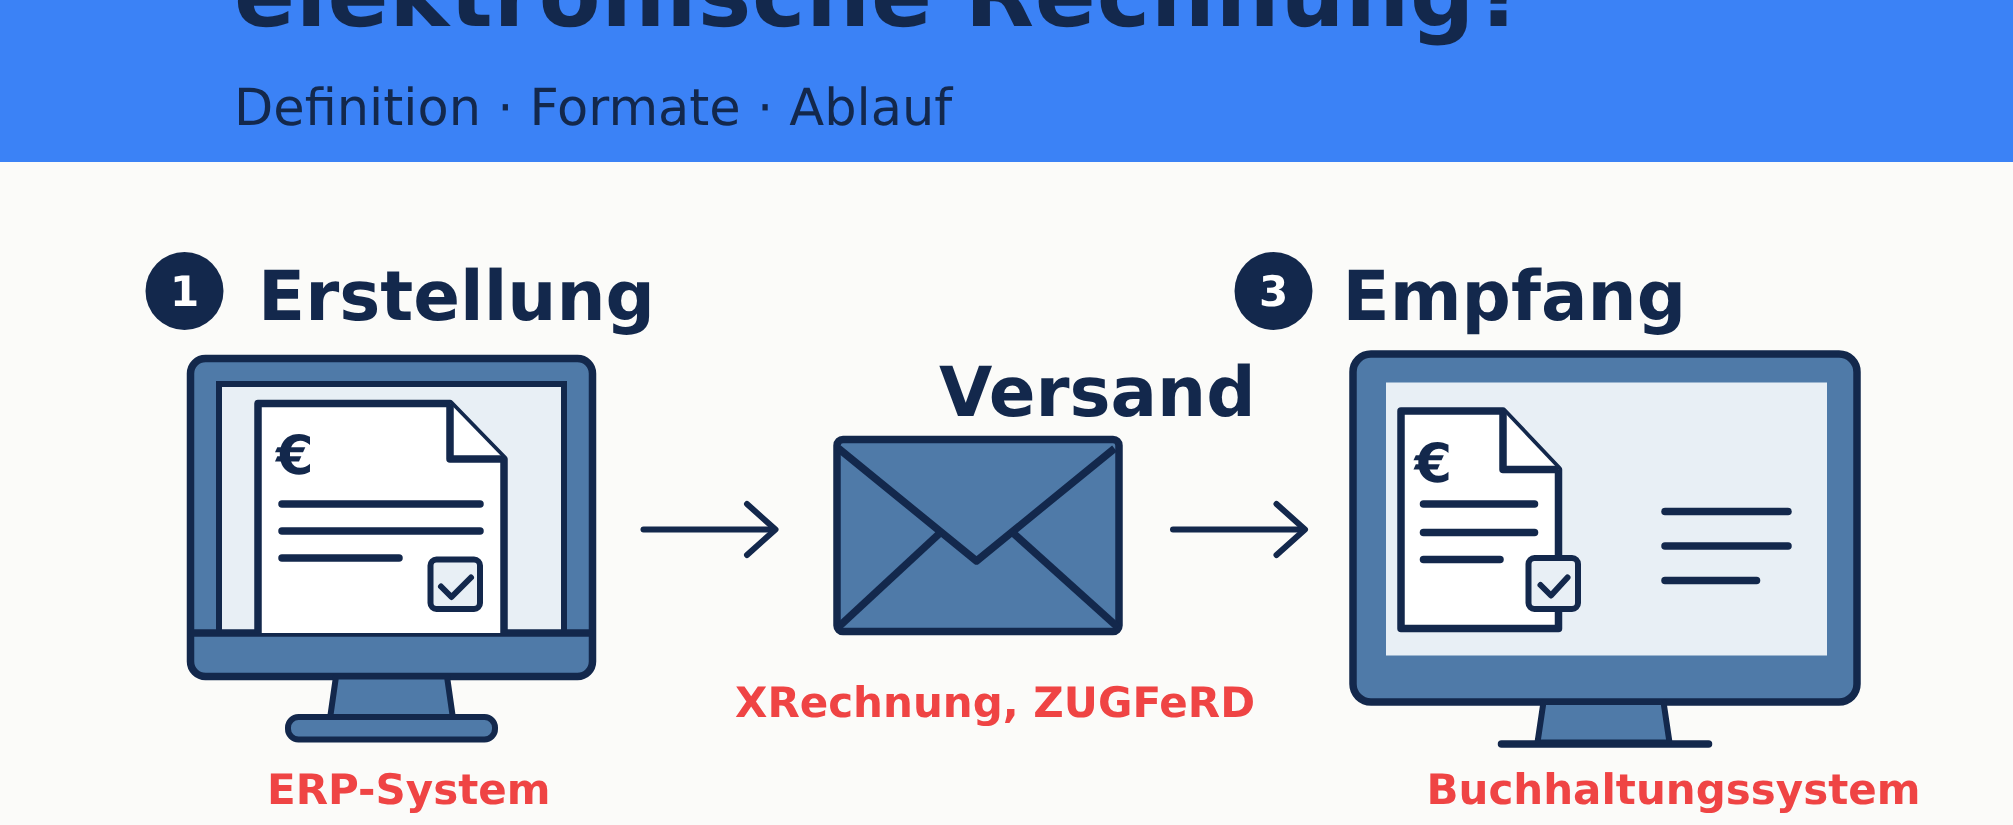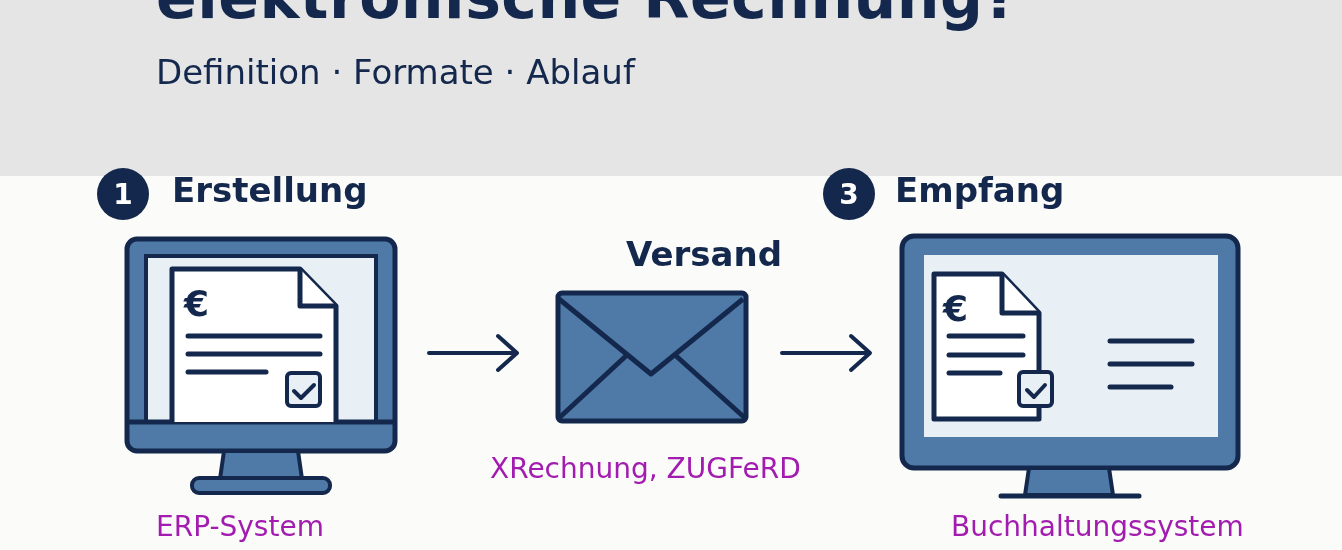--- a/index.html
+++ b/index.html
@@ -3,44 +3,44 @@
   <meta charset="utf-8">
   <style>
     * { box-sizing: border-box; margin: 0; padding: 0; }
     html, body {
       width: 1342px; height: 550px; overflow: hidden;
       background: #fbfbf9;
       font-family: "DejaVu Sans", sans-serif;
       color: #14284b;
     }
     .header {
-      position: absolute; left: 0; top: 0; width: 1342px; height: 176px;
-      background: #e5e5e5;
+      position: absolute; left: 0; top: 0; width: 1342px; height: 108px;
+      background: #3b82f6;
       overflow: hidden;
     }
     .title {
       position: absolute; left: 156px; top: -38px;
       font-size: 60px; font-weight: bold; letter-spacing: 0.5px;
       color: #13284c; white-space: nowrap;
     }
     .subtitle {
       position: absolute; left: 156px; top: 52px;
       font-size: 34px; color: #13284c; white-space: nowrap;
     }
     .step-badge {
       position: absolute; width: 52px; height: 52px; border-radius: 50%;
       background: #13284c; color: #ffffff;
       font-size: 28px; font-weight: bold;
       display: flex; align-items: center; justify-content: center;
     }
     .step-title {
-      position: absolute; font-size: 34px; font-weight: bold; color: #13284c; white-space: nowrap;
+      position: absolute; font-size: 46px; font-weight: bold; color: #13284c; white-space: nowrap;
     }
     .caption {
-      position: absolute; font-size: 28px; color: #a21caf; white-space: nowrap;
+      position: absolute; font-size: 28px; color: #ef4444; white-space: nowrap; font-weight: bold;
     }
     .icon { position: absolute; }
   </style>
 </head>
 <body>
 
 <div class="header">
   <div class="title">elektronische Rechnung?</div>
   <div class="subtitle">Definition · Formate · Ablauf</div>
 </div>
@@ -57,21 +57,21 @@
   <text x="60" y="80" font-family="DejaVu Sans, sans-serif" font-size="36" font-weight="bold" fill="#13284c">€</text>
   <line x1="64" y1="100" x2="196" y2="100" stroke="#13284c" stroke-width="5" stroke-linecap="round"></line>
   <line x1="64" y1="118" x2="196" y2="118" stroke="#13284c" stroke-width="5" stroke-linecap="round"></line>
   <line x1="64" y1="136" x2="142" y2="136" stroke="#13284c" stroke-width="5" stroke-linecap="round"></line>
   <rect x="163" y="137" width="33" height="33" rx="4" fill="#e8eff5" stroke="#13284c" stroke-width="4"></rect>
   <path d="M170 155 L177 162 L190 149" fill="none" stroke="#13284c" stroke-width="4" stroke-linecap="round" stroke-linejoin="round"></path>
   <path d="M100 215 L96 243 H178 L174 215 Z" fill="#4f7aa8" stroke="#13284c" stroke-width="4" stroke-linejoin="round"></path>
   <rect x="68" y="242" width="138" height="15" rx="7" fill="#4f7aa8" stroke="#13284c" stroke-width="4"></rect>
 </svg>
 
-<div class="caption" style="left:156px; top:510px;">ERP-System</div>
+<div class="caption" style="left:178px; top:510px;">ERP-System</div>
 
 <svg class="icon" style="left:426px; top:333px;" width="96" height="40" viewBox="0 0 96 40">
   <line x1="3" y1="20" x2="90" y2="20" stroke="#13284c" stroke-width="4" stroke-linecap="round"></line>
   <path d="M72 3 L91 20 L72 37" fill="none" stroke="#13284c" stroke-width="4" stroke-linecap="round" stroke-linejoin="round"></path>
 </svg>
 
 <div class="step-title" style="left:580px; top:234px;margin-left:46px;">Versand</div>
 
 <svg class="icon" style="left:555px; top:290px;" width="194" height="134" viewBox="0 0 194 134">
   <rect x="3" y="3" width="188" height="128" rx="4" fill="#4f7aa8" stroke="#13284c" stroke-width="5"></rect>

